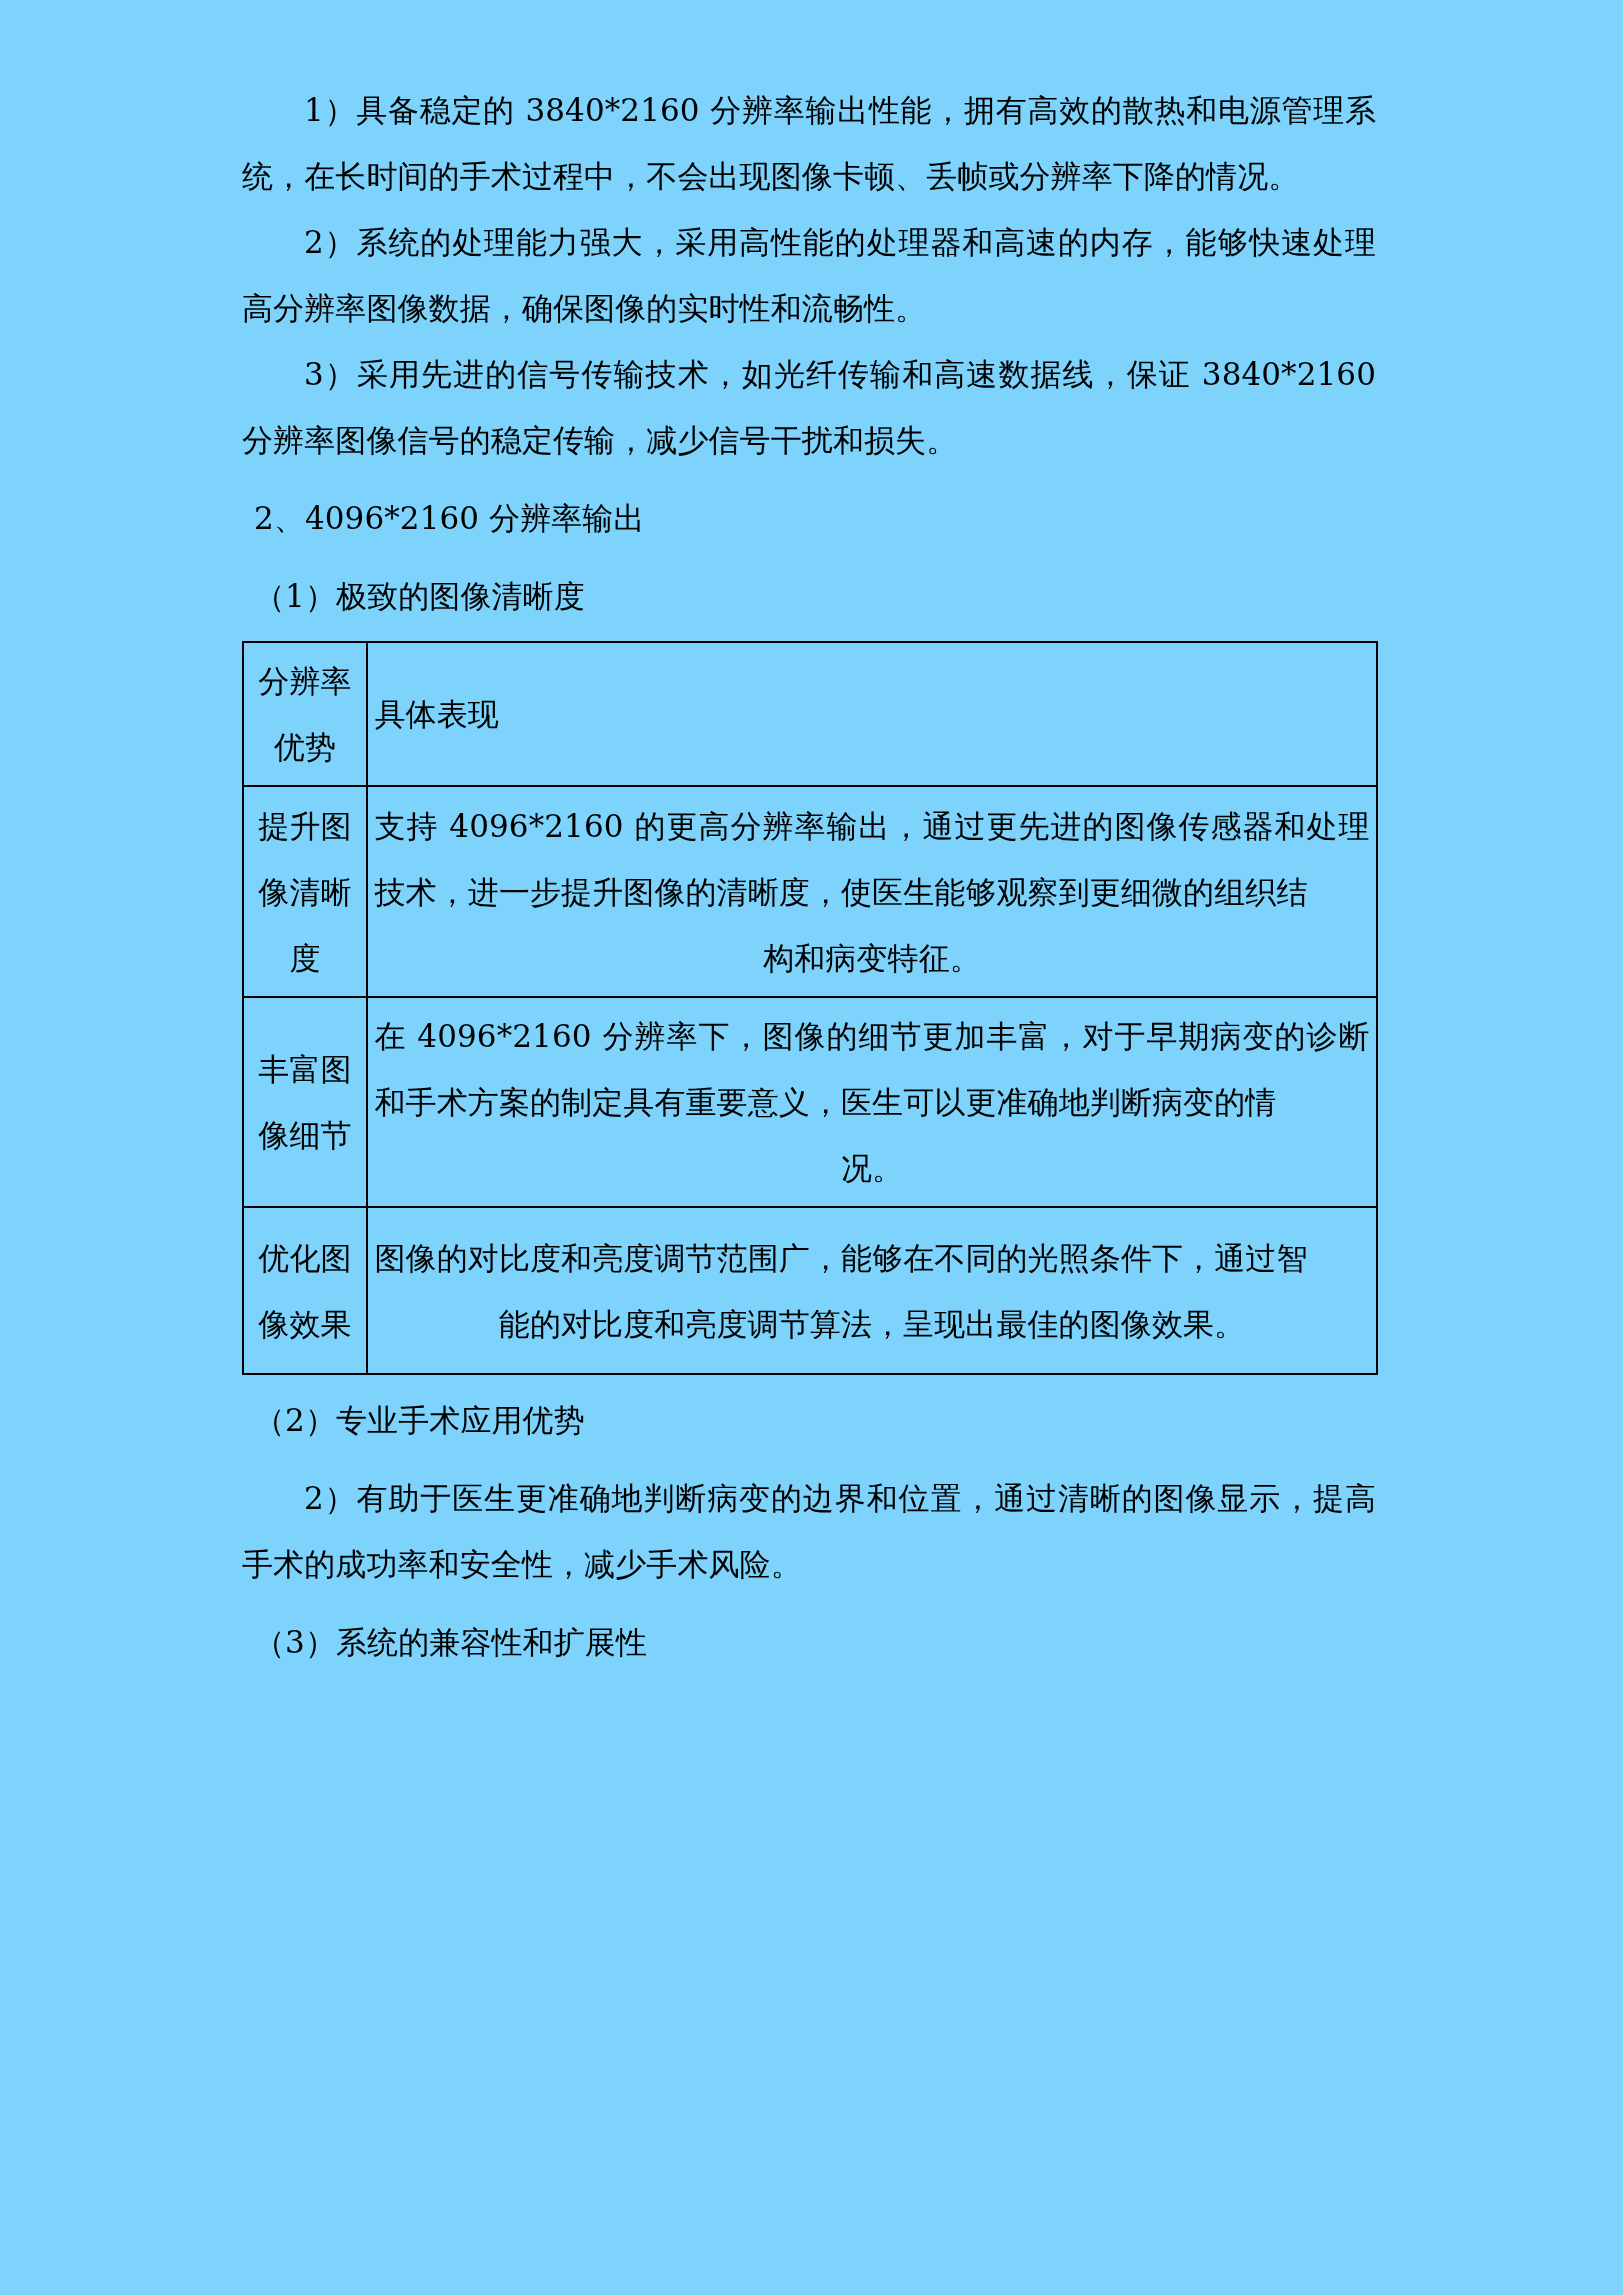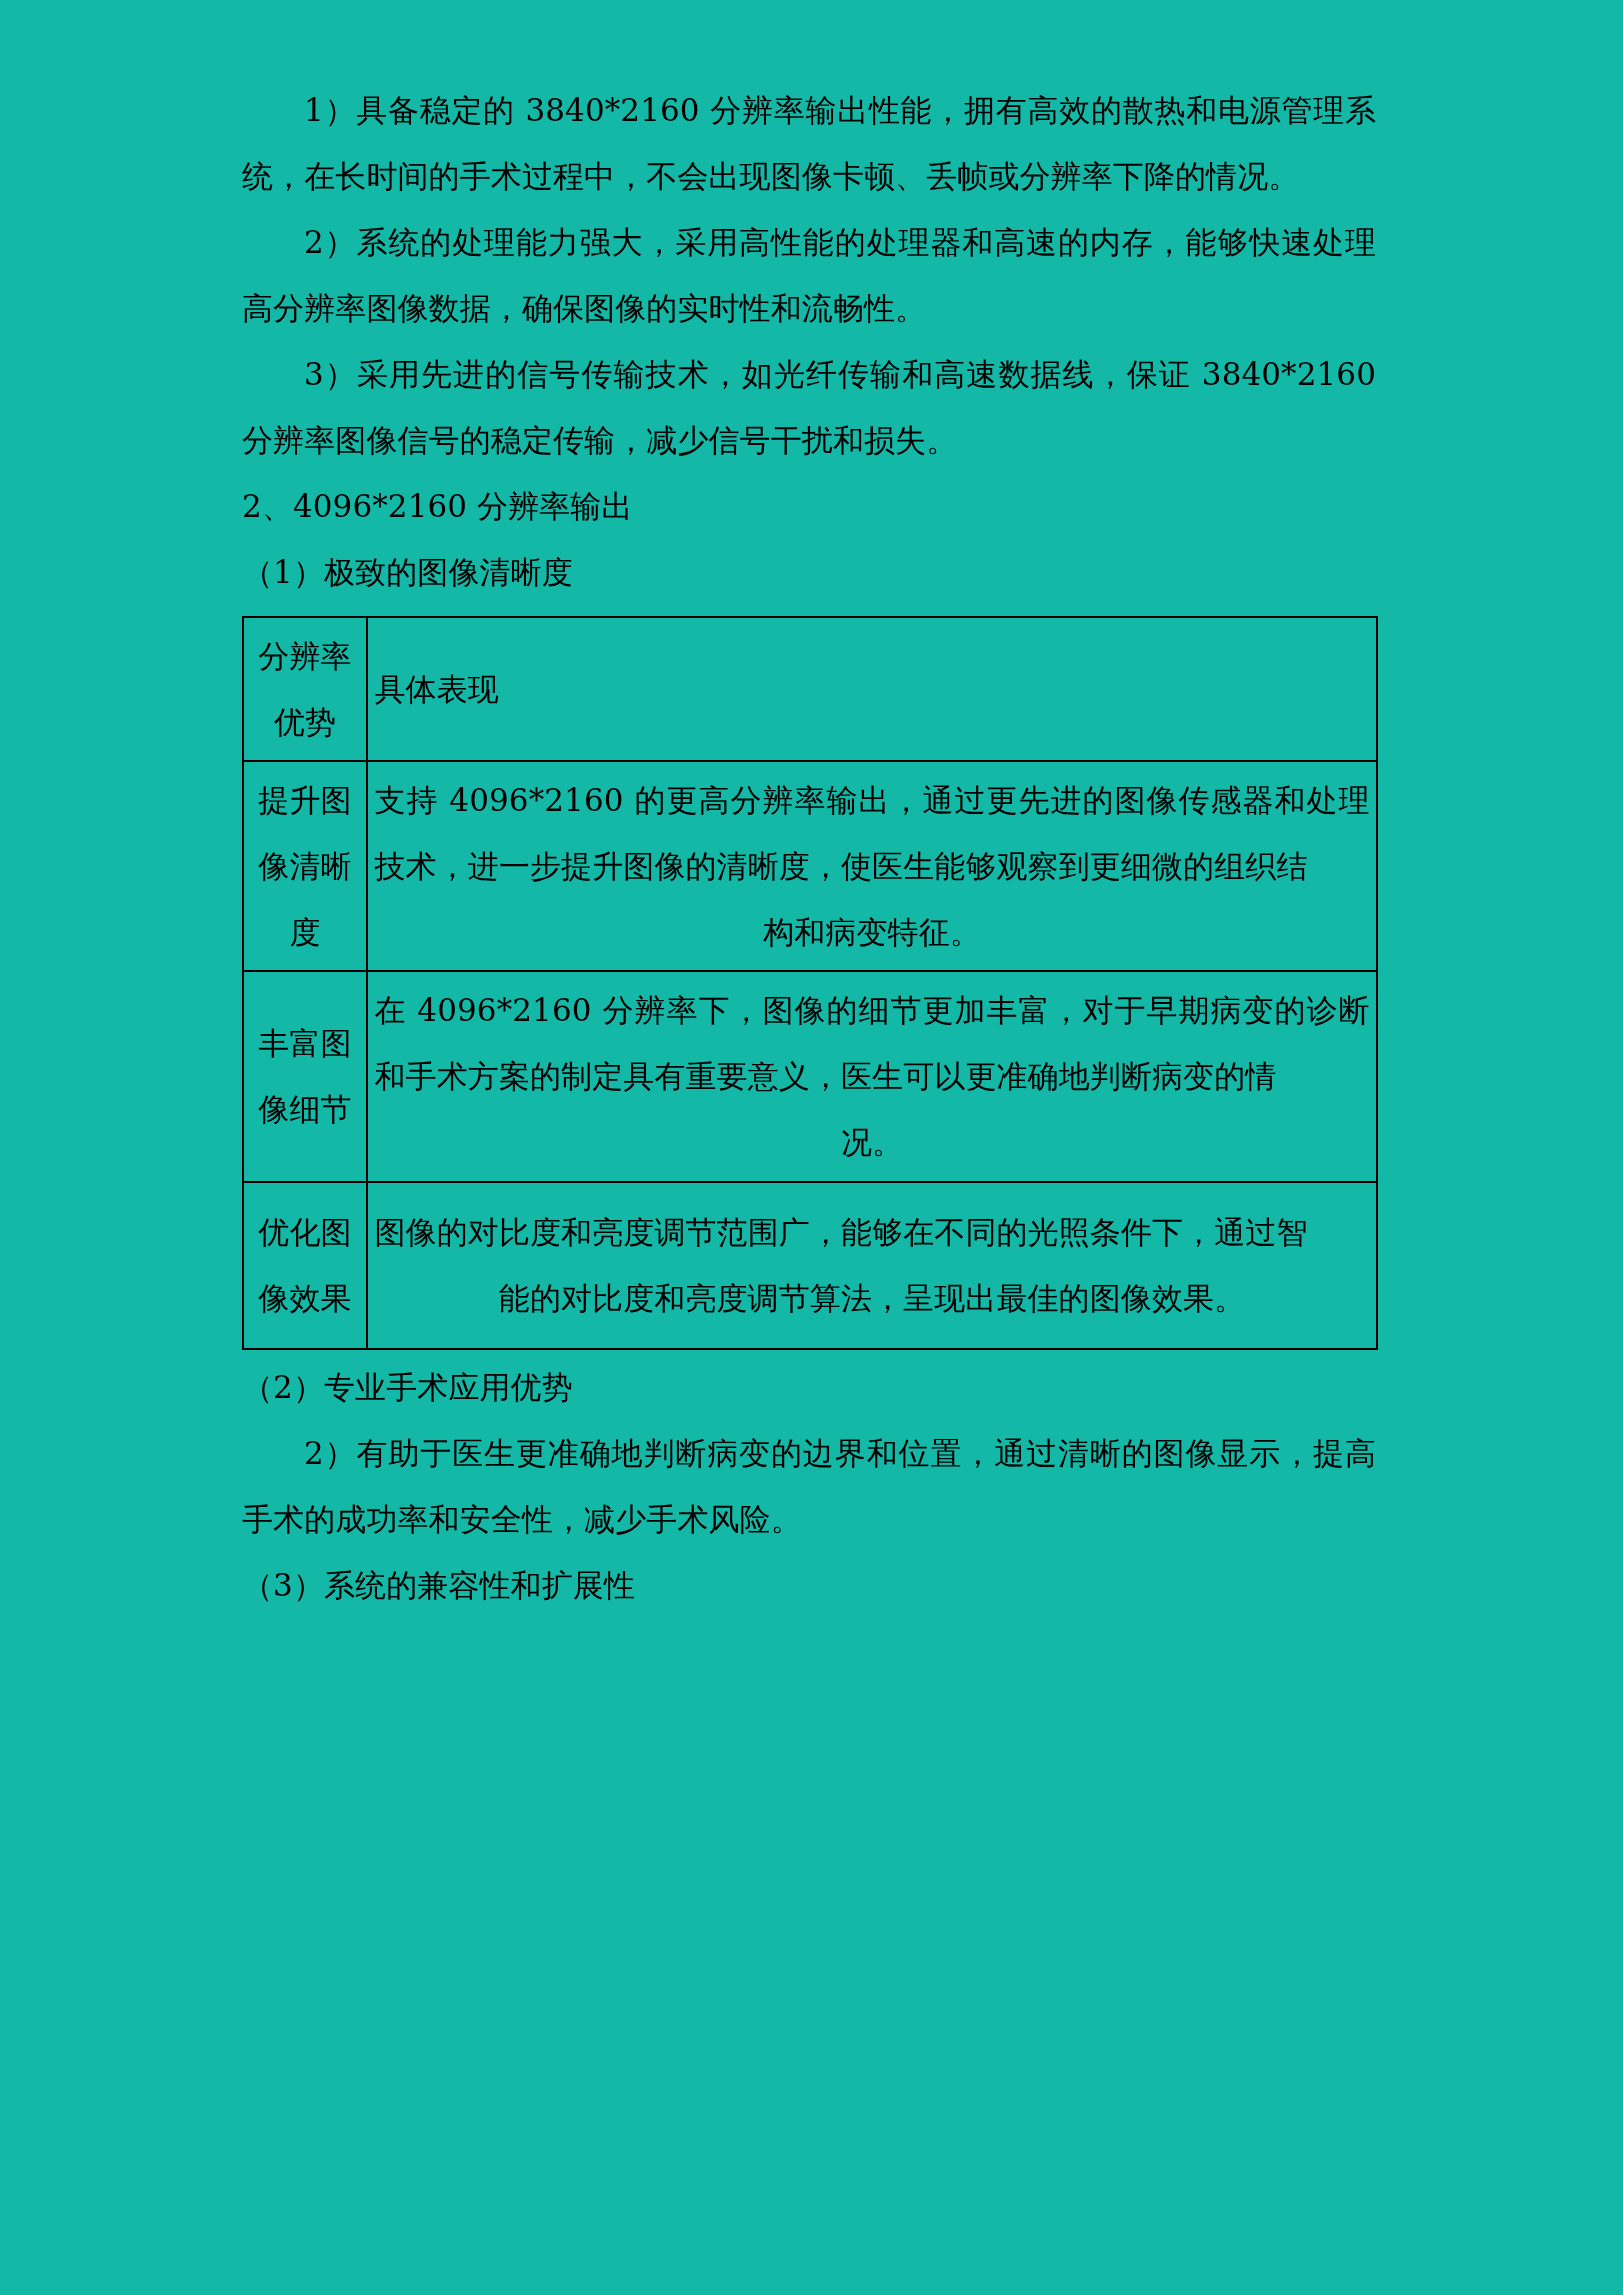--- a/index.html
+++ b/index.html
@@ -15,41 +15,41 @@
     color: #000000;
     -webkit-font-smoothing: antialiased;
   }
 
   .page {
     position: relative;
     width: 1623px;
     height: 2295px;
     box-sizing: border-box;
     padding: 77px 247px 0 242px;
-    background: #14b8a6;
+    background: #7dd3fc;
   }
 
   .doc-body {
     font-size: 31px;
     line-height: 66px;
     text-align: justify;
     text-justify: inter-ideograph;
     letter-spacing: 0.1px;
   }
 
   p.para {
     margin: 0;
     padding: 0;
     text-indent: 2em;
     text-align: justify;
     text-justify: inter-ideograph;
   }
 
   p.heading {
-    margin: 0;
+    margin: 12px;
     padding: 0;
     text-indent: 0;
     text-align: left;
   }
 
   
   table.spec-table {
     border-collapse: collapse;
     width: 1134px;
     margin: 10.5px 0 3.9px 0;

